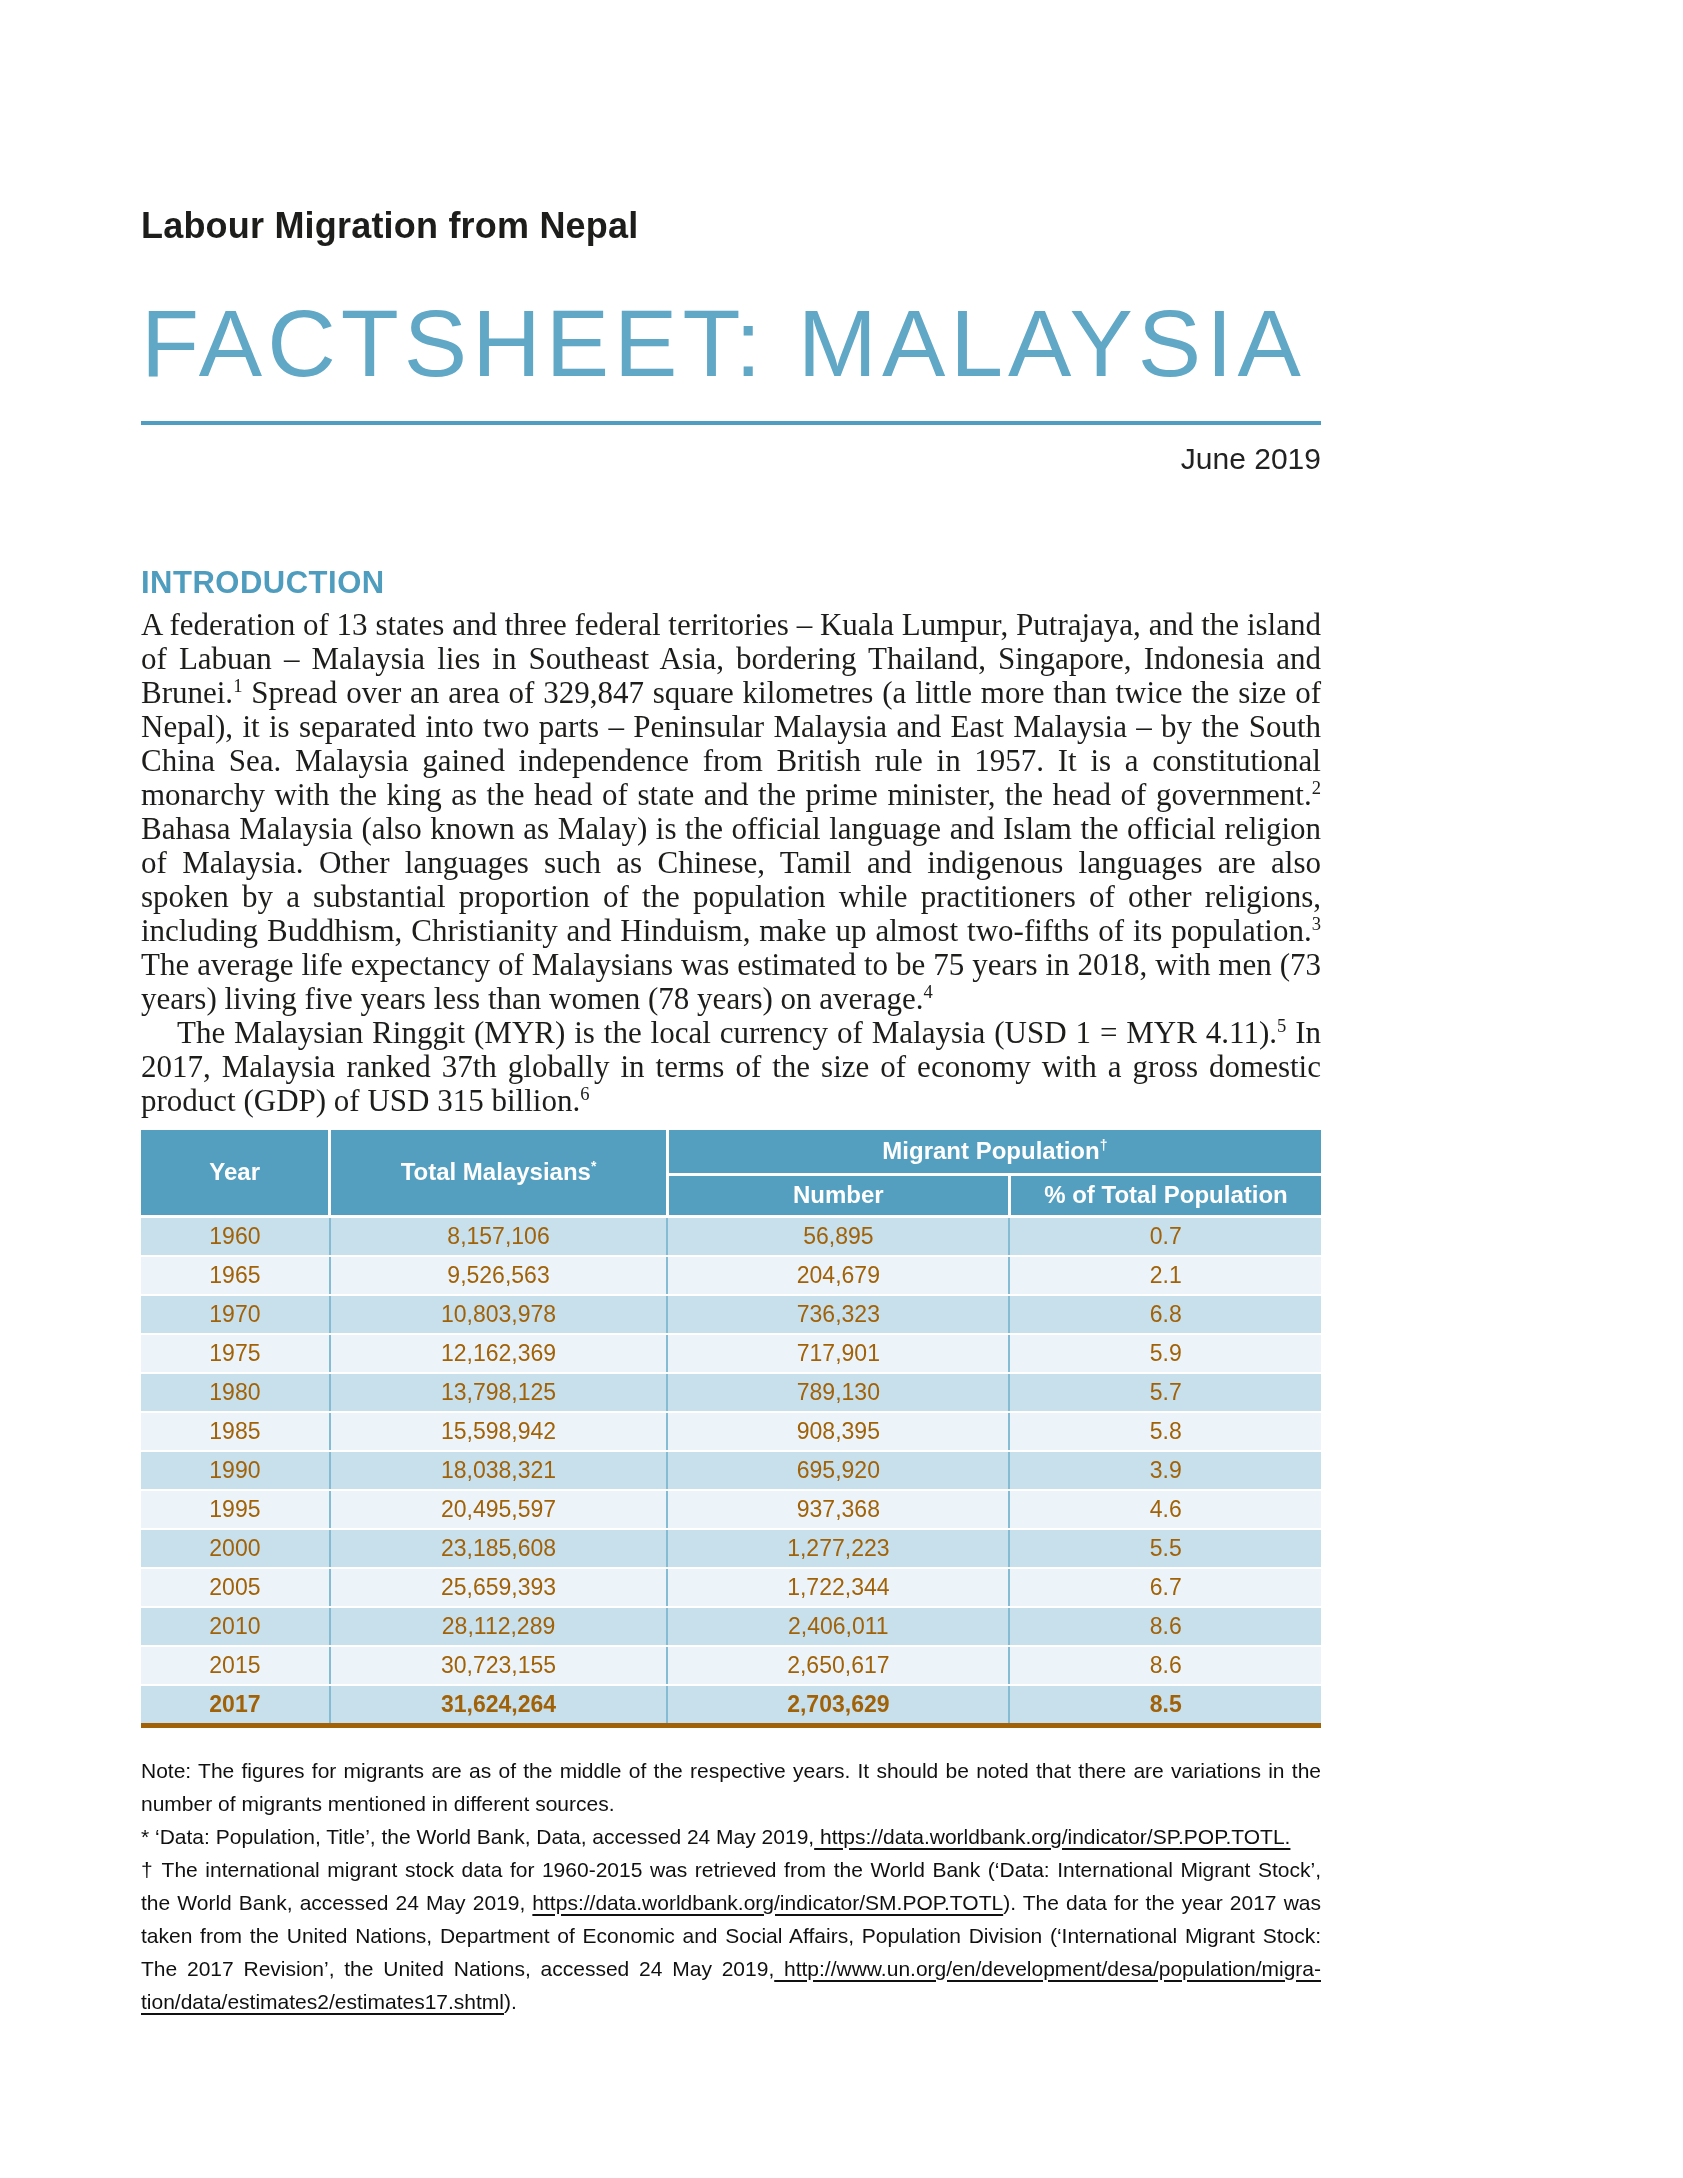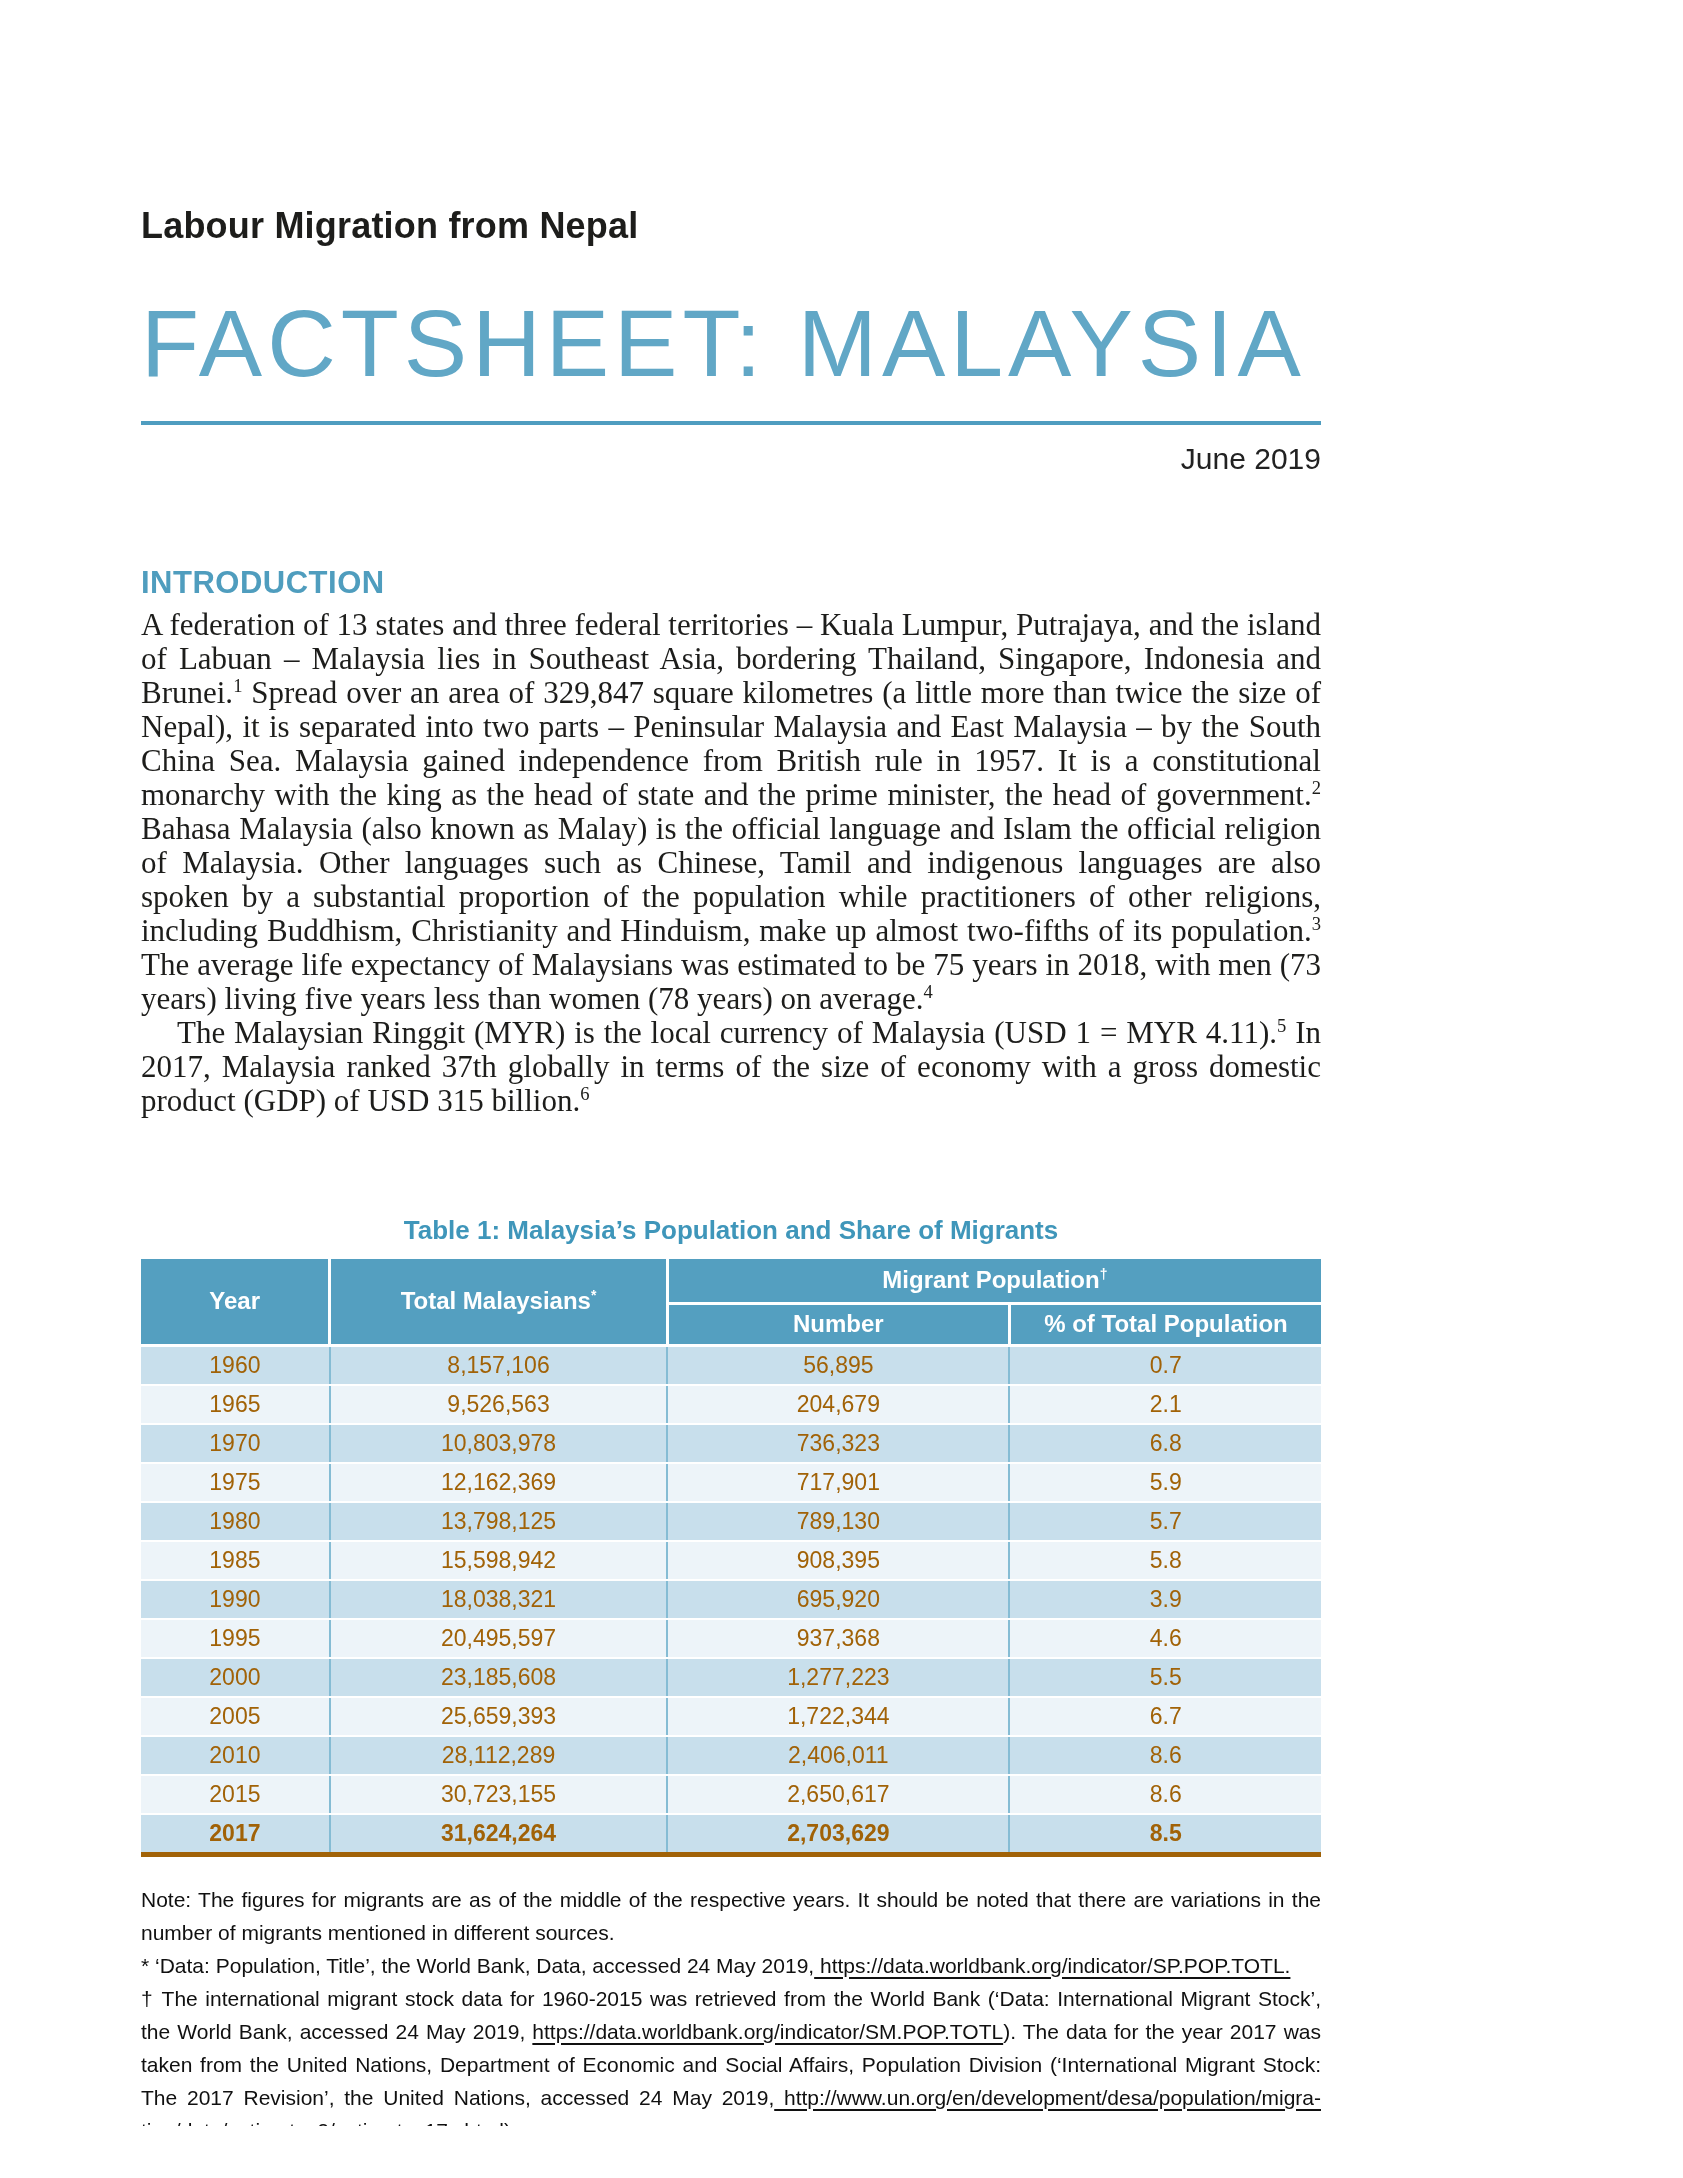--- a/index.html
+++ b/index.html
@@ -138,21 +138,20 @@
 
     <div class="date">June 2019</div>
 
     <div class="intro-heading">INTRODUCTION</div>
 
     <div class="intro-body">
         <p class="body-para">A federation of 13 states and three federal territories – Kuala Lumpur, Putrajaya, and the island of Labuan – Malaysia lies in Southeast Asia, bordering Thailand, Singapore, Indonesia and Brunei.<sup>1</sup> Spread over an area of 329,847 square kilometres (a little more than twice the size of Nepal), it is separated into two parts – Peninsular Malaysia and East Malaysia – by the South China Sea. Malaysia gained independence from British rule in 1957. It is a constitutional monarchy with the king as the head of state and the prime minister, the head of government.<sup>2</sup> Bahasa Malaysia (also known as Malay) is the official language and Islam the official religion of Malaysia. Other languages such as Chinese, Tamil and indigenous languages are also spoken by a substantial proportion of the population while practitioners of other religions, including Buddhism, Christianity and Hinduism, make up almost two-fifths of its population.<sup>3</sup> The average life expectancy of Malaysians was estimated to be 75 years in 2018, with men (73 years) living five years less than women (78 years) on average.<sup>4</sup></p>
         <p class="body-para indent">The Malaysian Ringgit (MYR) is the local currency of Malaysia (USD 1 = MYR 4.11).<sup>5</sup> In 2017, Malaysia ranked 37th globally in terms of the size of economy with a gross domestic product (GDP) of USD 315 billion.<sup>6</sup></p>
       </div>
 
-    <div class="table-title">Table 1: Malaysia’s Population and Share of Migrants</div>
 
     <table class="pop">
       <colgroup>
         <col style="width:16%">
         <col style="width:28.6%">
         <col style="width:29%">
         <col style="width:26.4%">
       </colgroup>
       <thead>
         <tr class="hrow1">

